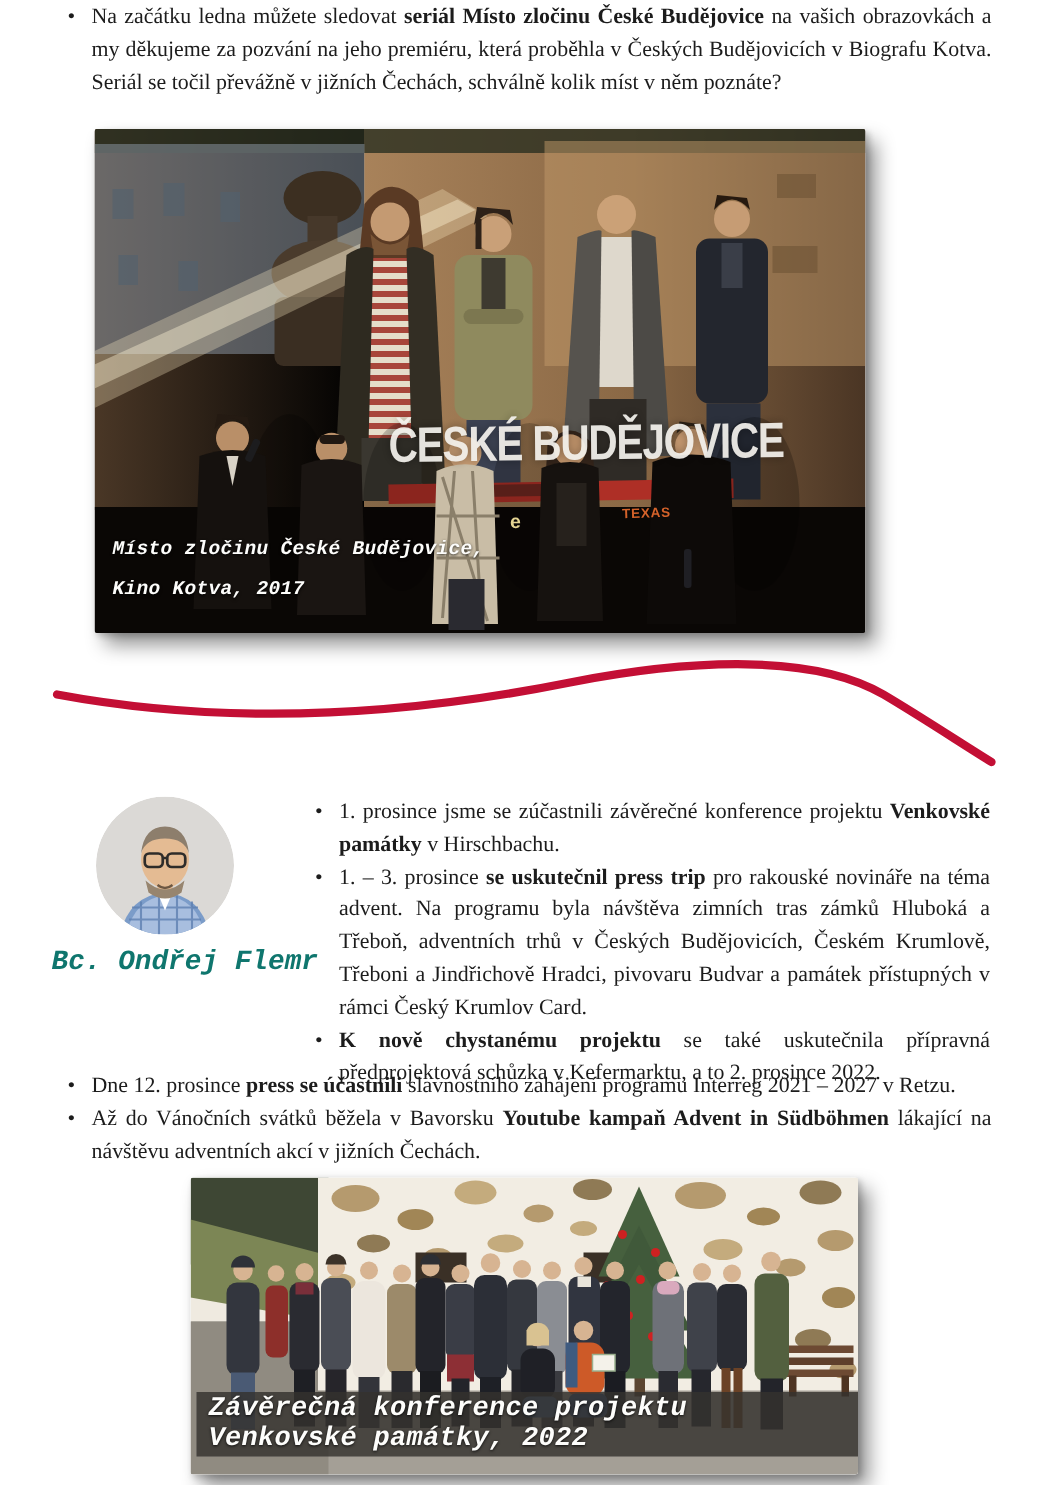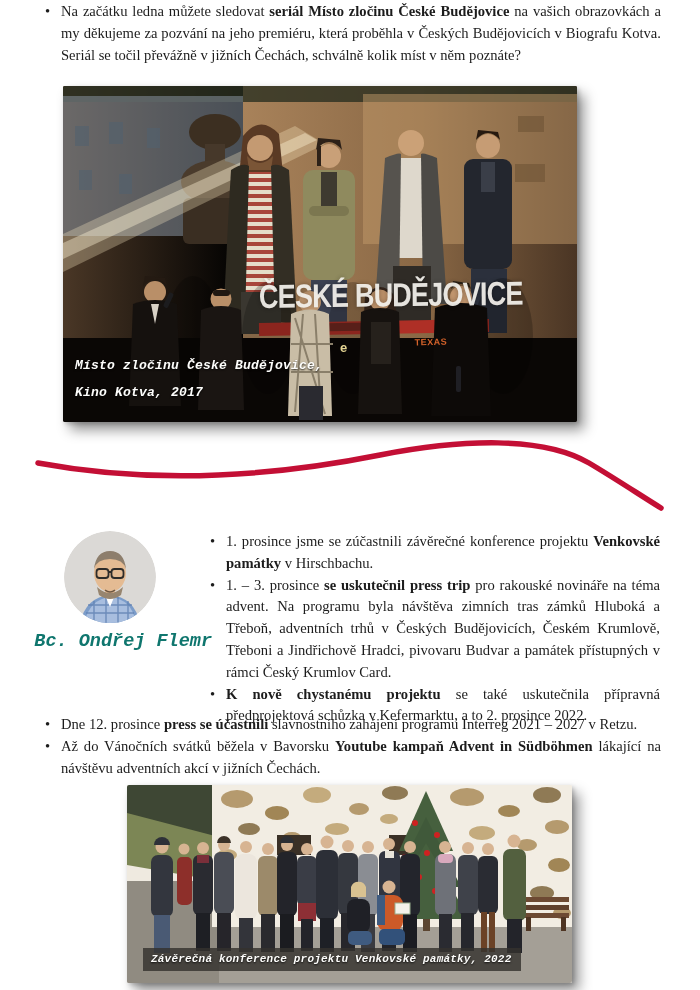--- a/index.html
+++ b/index.html
@@ -22,22 +22,22 @@
          box-shadow:7px 8px 13px rgba(0,0,0,.42),2px 2px 4px rgba(0,0,0,.2);}
   .photo svg{display:block;}
   .photo1{left:63px;top:86px;width:514px;height:336px;}
   .photo2{left:127px;top:785px;width:445px;height:198px;}
 
   .hand{font-family:Liberation Mono, monospace;font-style:italic;font-weight:bold;}
 
   .cap{position:absolute;color:#fdfdfb;font-size:13px;line-height:27px;
        text-shadow:0 1px 2px rgba(0,0,0,.8);letter-spacing:.2px;}
   .cap1{left:12px;top:266px;}
-  .cap2{left:16px;bottom:12px;background:rgba(52,50,46,.82);padding:1px 10px 2px 8px;
-        line-height:20px;font-size:11px;}
+  .cap2{left:4px;bottom:12px;background:rgba(52,50,46,.82);padding:1px 10px 2px 8px;
+        line-height:20px;font-size:18px;}
 
   .screen-title{position:absolute;left:196px;top:192px;width:250px;
         font-family:"Liberation Sans",sans-serif;font-weight:bold;font-size:33px;
         color:#f3f1ec;letter-spacing:-1px;transform:scaleX(.82) rotate(-.6deg);
         transform-origin:left center;white-space:nowrap;opacity:.93;
         text-shadow:0 0 6px rgba(0,0,0,.35);}
   .hoodie-text{position:absolute;left:348px;top:251px;width:40px;text-align:center;
         font-family:"Liberation Sans",sans-serif;font-weight:bold;font-size:9px;
         color:#d4622a;transform:rotate(-2deg);letter-spacing:.5px;}
   .tshirt-text{position:absolute;left:277px;top:254px;font-family:"Liberation Sans",sans-serif;

